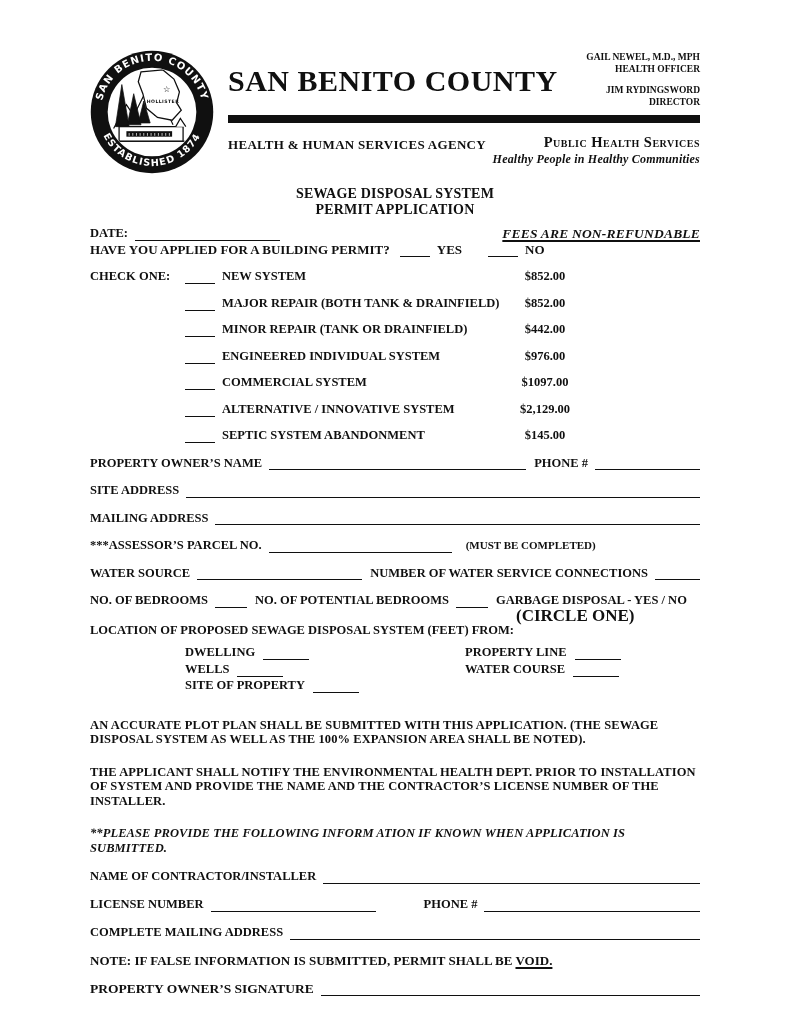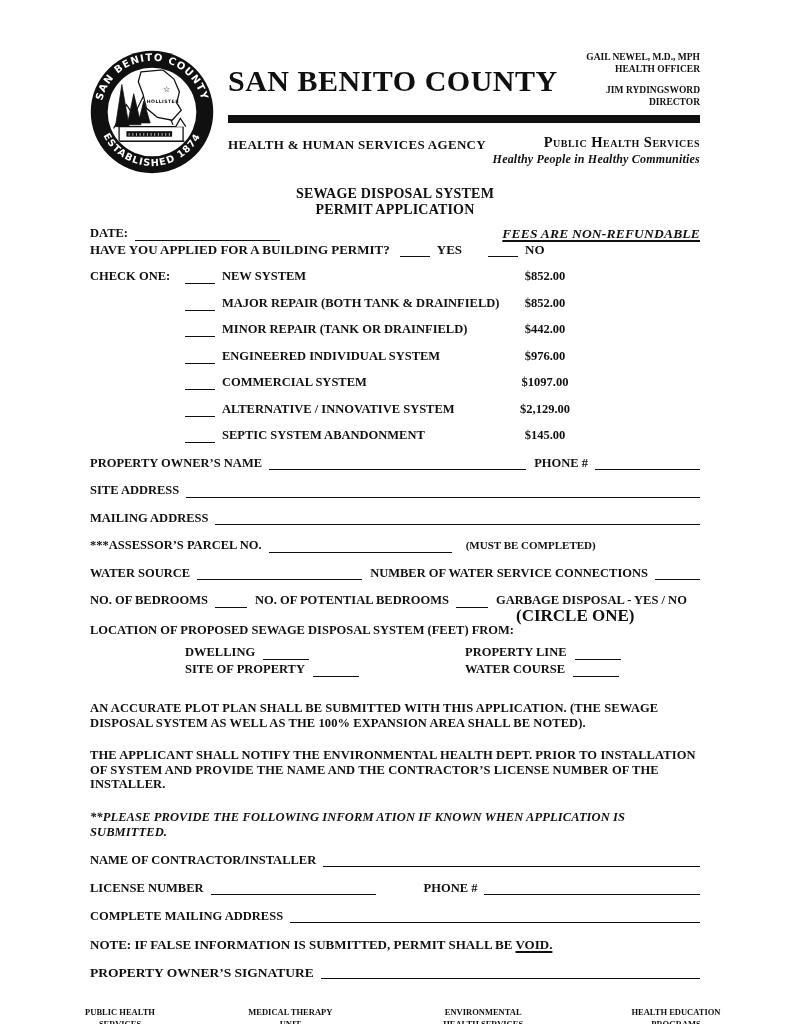--- a/index.html
+++ b/index.html
@@ -227,20 +227,24 @@
 
     <div class="loc-heading">LOCATION OF PROPOSED SEWAGE DISPOSAL SYSTEM (FEET) FROM:</div>
 
     <div class="dist">
       <div>
         <div class="dist-row">
           <span class="lbl">DWELLING</span>
           <span class="bl"></span>
         </div>
         <div class="dist-row">
+          <span class="lbl">WELLS</span>
+          <span class="bl"></span>
+        </div>
+        <div class="dist-row">
           <span class="lbl">SITE OF PROPERTY</span>
           <span class="bl"></span>
         </div>
       </div>
       <div>
         <div class="dist-row">
           <span class="lbl">PROPERTY LINE</span>
           <span class="bl"></span>
         </div>
         <div class="dist-row">

